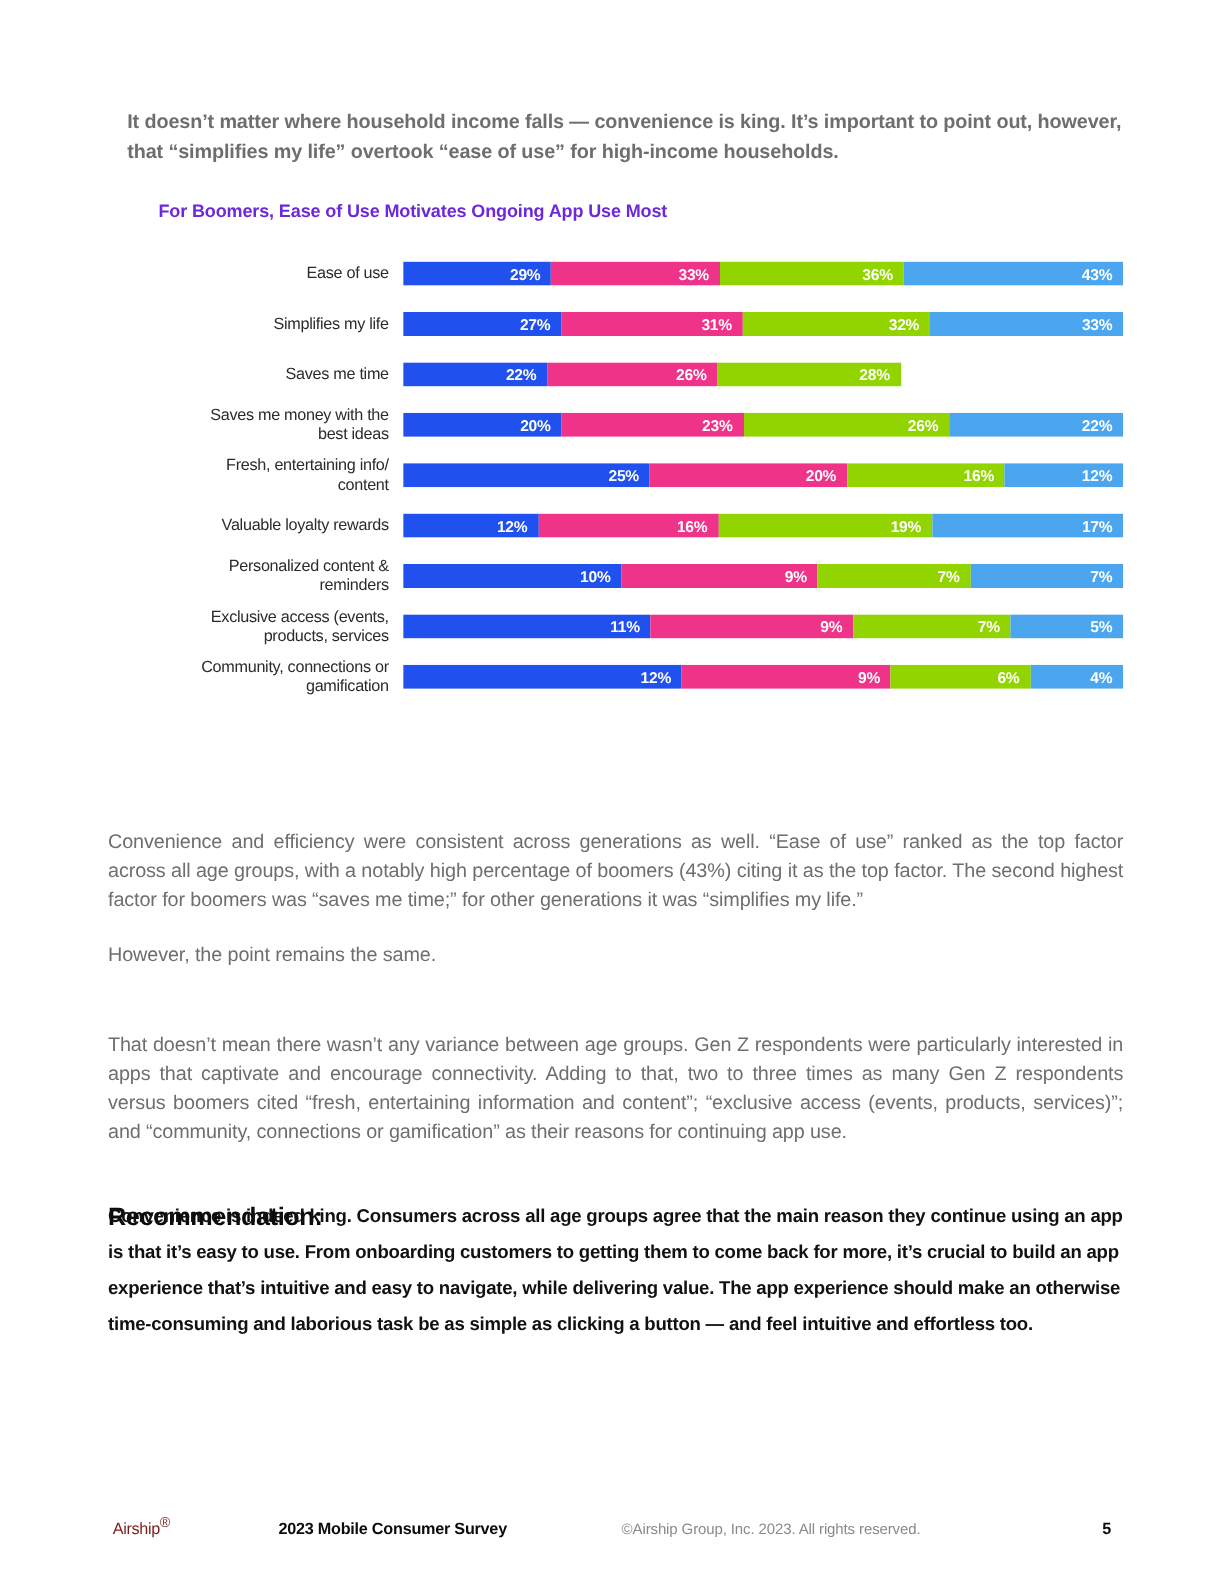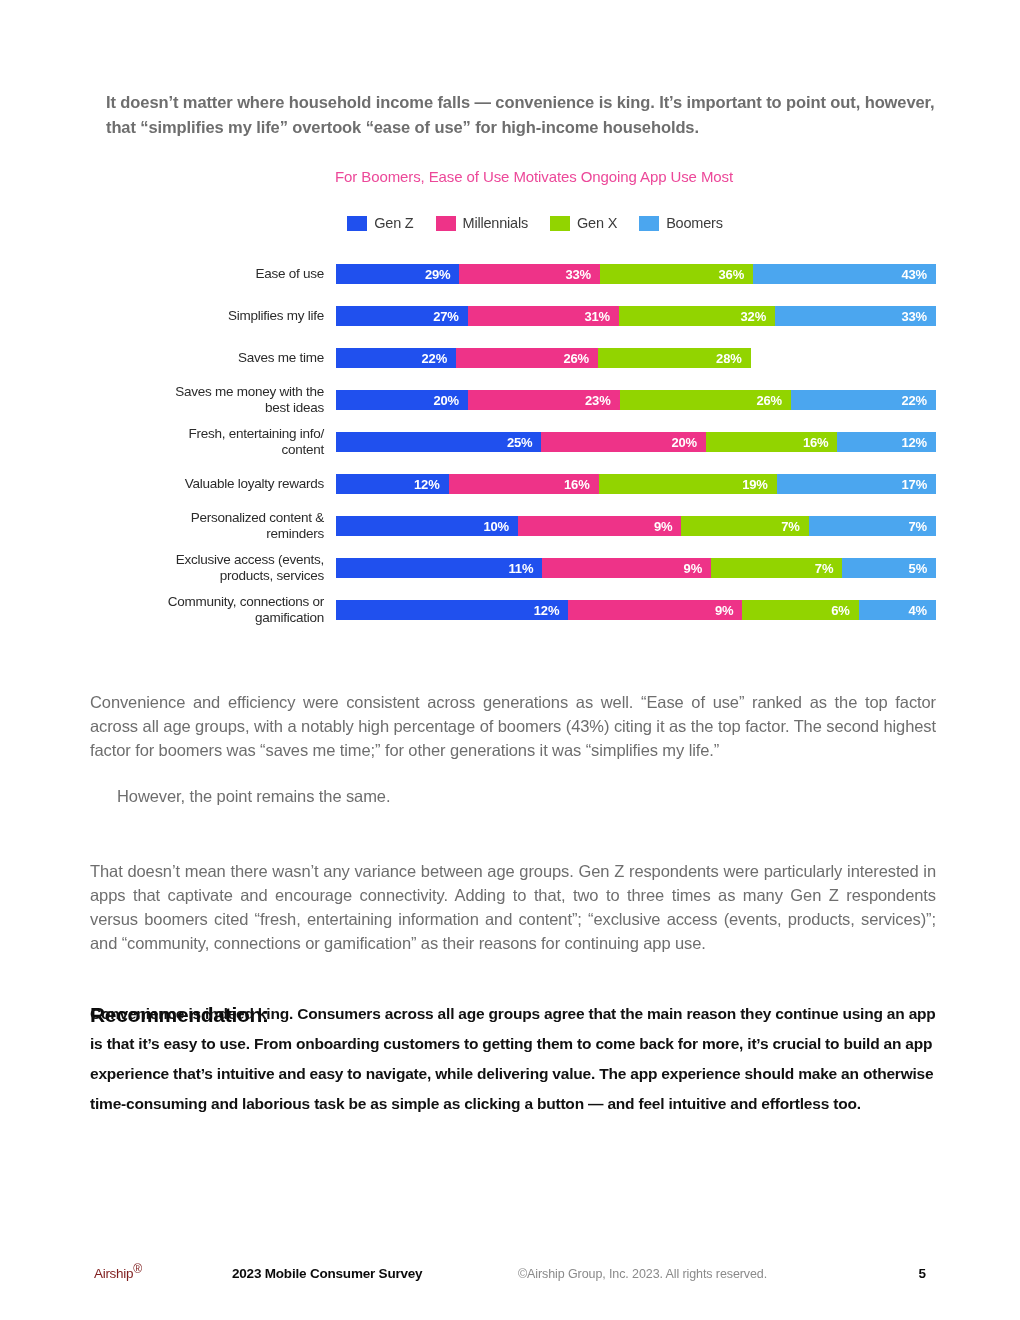--- a/index.html
+++ b/index.html
@@ -35,24 +35,24 @@
 
   
   .chart-block {
     position: absolute;
     left: 90px;
     top: 168px;
     width: 846px;
   }
 
   .chart-title {
-    text-align: center;
+    text-align: left;
     font-size: 15px;
-    font-weight: normal;
-    color: #ec4899;
+    font-weight: bold;
+    color: #6d28d9;
     letter-spacing: -0.1px;
     padding-left: 42px;
   }
 
   .chart-legend {
     display: flex;
     justify-content: center;
     align-items: center;
     gap: 22px;
     margin-top: 30px;
@@ -124,21 +124,21 @@
     left: 90px;
     width: 846px;
     font-size: 16.5px;
     line-height: 24px;
     color: #6e6e6e;
     letter-spacing: -0.1px;
     text-align: justify;
   }
 
   .para.p1 { top: 690px; }
-  .para.p2 { top: 784px; text-align: left; margin-left: 27px; }
+  .para.p2 { top: 784px; text-align: left; }
   .para.p3 { top: 859px; }
 
   
   .rec-heading {
     position: absolute;
     left: 90px;
     top: 1003px;
     font-size: 21px;
     font-weight: bold;
     color: #0b0b0b;
@@ -213,38 +213,20 @@
 </style>
 </head>
 <body>
 
 <div class="page">
 
   <p class="intro-para">It doesn’t matter where household income falls — convenience is king. It’s important to point out, however, that “simplifies my life” overtook “ease of use” for high-income households.</p>
 
   <div class="chart-block">
     <div class="chart-title">For Boomers, Ease of Use Motivates Ongoing App Use Most</div>
-    <div class="chart-legend" id="chart-legend">
-        <div class="legend-item">
-          <span class="legend-swatch" style="background: rgb(32, 80, 238);"></span>
-          <span class="legend-label">Gen Z</span>
-        </div>
-        <div class="legend-item">
-          <span class="legend-swatch" style="background: rgb(238, 51, 136);"></span>
-          <span class="legend-label">Millennials</span>
-        </div>
-        <div class="legend-item">
-          <span class="legend-swatch" style="background: rgb(146, 212, 0);"></span>
-          <span class="legend-label">Gen X</span>
-        </div>
-        <div class="legend-item">
-          <span class="legend-swatch" style="background: rgb(75, 166, 239);"></span>
-          <span class="legend-label">Boomers</span>
-        </div>
-      </div>
     <div class="chart-rows" id="chart-rows">
         <div class="chart-row">
           <div class="row-label">
             <div>Ease of use</div>
           </div>
           <div class="row-bar">
             <div class="seg" style="background: rgb(32, 80, 238); width: 20.5674%;">29%</div>
             <div class="seg" style="background: rgb(238, 51, 136); width: 23.4043%;">33%</div>
             <div class="seg" style="background: rgb(146, 212, 0); width: 25.5319%;">36%</div>
             <div class="seg" style="background: rgb(75, 166, 239); width: 30.4965%;">43%</div>

